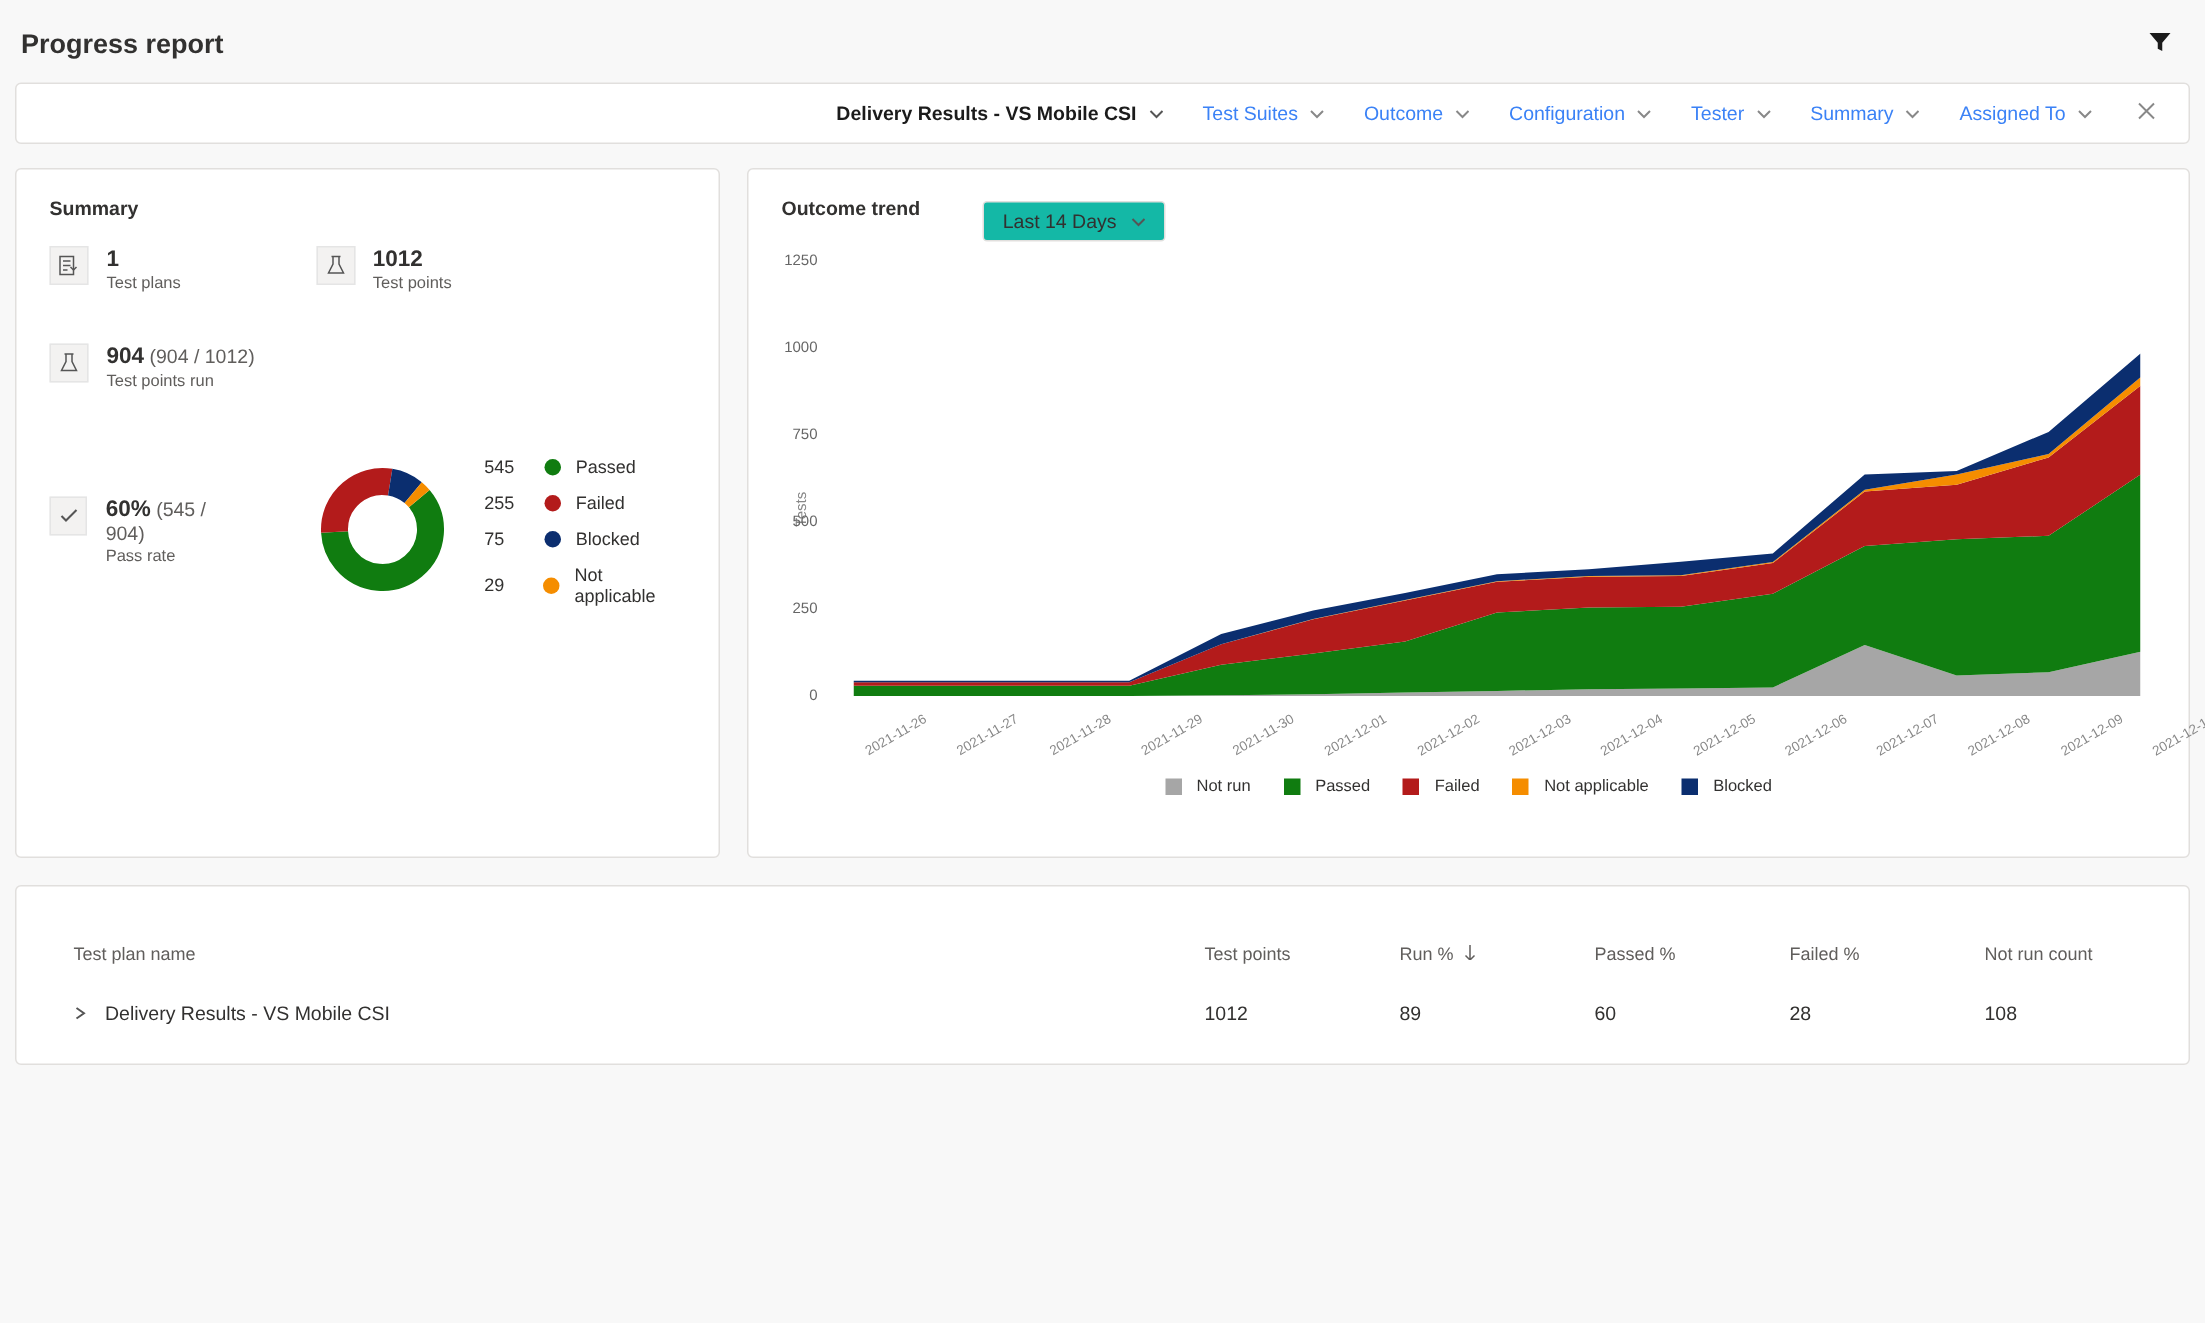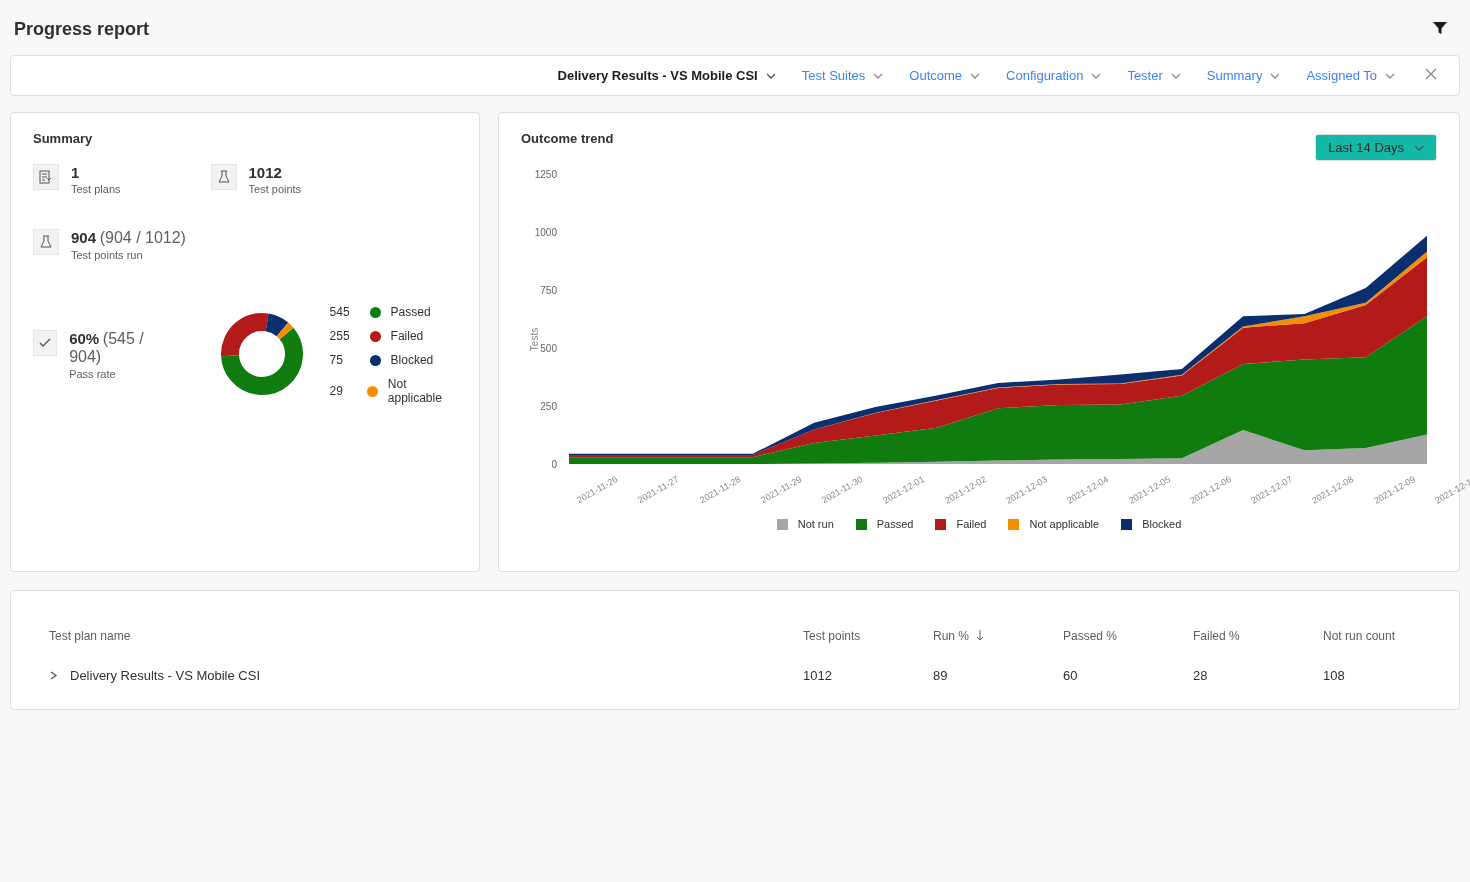--- a/index.html
+++ b/index.html
@@ -73,47 +73,47 @@
 
     .summary-top-row { display:flex; gap: 90px; margin-bottom: 34px; }
     .stat-block { display:flex; gap:12px; align-items:flex-start; }
     .stat-icon-box {
       width:26px; height:26px; background:#f3f2f1; border:1px solid #e5e5e5;
       display:flex; align-items:center; justify-content:center;
       font-size:13px; color:#555;
     }
     .stat-val { font-size:15px; font-weight:600;}
     .stat-sub { font-size:11px; color:#605e5c; margin-top:2px;}
-    .stat-extra { font-size:16px; font-weight:400; color:#605e5c;}
+    .stat-extra { font-size:13px; font-weight:400; color:#605e5c;}
 
     .summary-mid-row { display:flex; align-items:center; gap:28px; margin-bottom:44px;}
     .run-ring-wrap { display:flex; align-items:center; gap:14px; margin-left:30px;}
     .run-ring { position:relative; width:84px; height:84px;}
     .run-ring svg { transform: rotate(-90deg);}
     .run-ring-label { position:absolute; top:0; left:0; width:100%; height:100%; display:flex; align-items:center; justify-content:center; font-size:15px; color:#8a8886;}
     .run-text { font-size:13px; color:#323130;}
 
     .summary-bot-row { display:flex; align-items:center; gap:26px;}
     .donut-wrap { margin-left:22px;}
     .donut { width:84px; height:84px;}
     .legend-col { display:flex; flex-direction:column; gap:10px; font-size:12px;}
     .legend-row { display:flex; align-items:center; gap:10px;}
     .legend-num { width:30px; text-align:left; font-size:12px;}
     .dot { width:11px; height:11px; border-radius:50%; flex-shrink:0;}
 
-    .trend-header { display:flex; justify-content:space-between; align-items:center; margin-bottom:10px;}
+    .trend-header { display:flex; align-items:center; margin-bottom:10px;gap:42px;}
     .days-select {
       background:#14b8a6; border:1px solid #e1dfdd; border-radius:3px;
       padding:5px 12px; display:flex; align-items:center; gap:10px;
       cursor:pointer; font-size:13px;
     }
     .chart-area { position:relative; height:340px; padding-left:38px; padding-bottom:50px; padding-right:10px;}
     .y-axis-label { position:absolute; left:2px; top:50%; transform: rotate(-90deg) translateX(10px); font-size:10px; color:#888;}
     .y-ticks { position:absolute; left:6px; top:0; bottom:50px; width:30px;}
-    .y-tick { position:absolute; right:0; font-size:10px; color:#666;}
+    .y-tick { position:absolute; right:12px; font-size:10px; color:#666;}
     .chart-plot { position:absolute; left:48px; right:10px; top:6px; bottom:50px;}
     .chart-plot svg { width:100%; height:100%; display:block;}
     .x-ticks { position:absolute; left:48px; right:10px; bottom:0; height:46px;}
     .x-tick { position:absolute; font-size:9px; color:#888; transform-origin: right top; transform: rotate(-30deg); white-space:nowrap;}
     .trend-legend { display:flex; justify-content:center; gap:22px; font-size:11px; margin-top:4px;}
     .trend-legend .sq { width:11px; height:11px;}
 
     .details-card { }
     .details-table { width:100%; border-collapse:collapse; margin-top:8px;}
     .details-table th {

